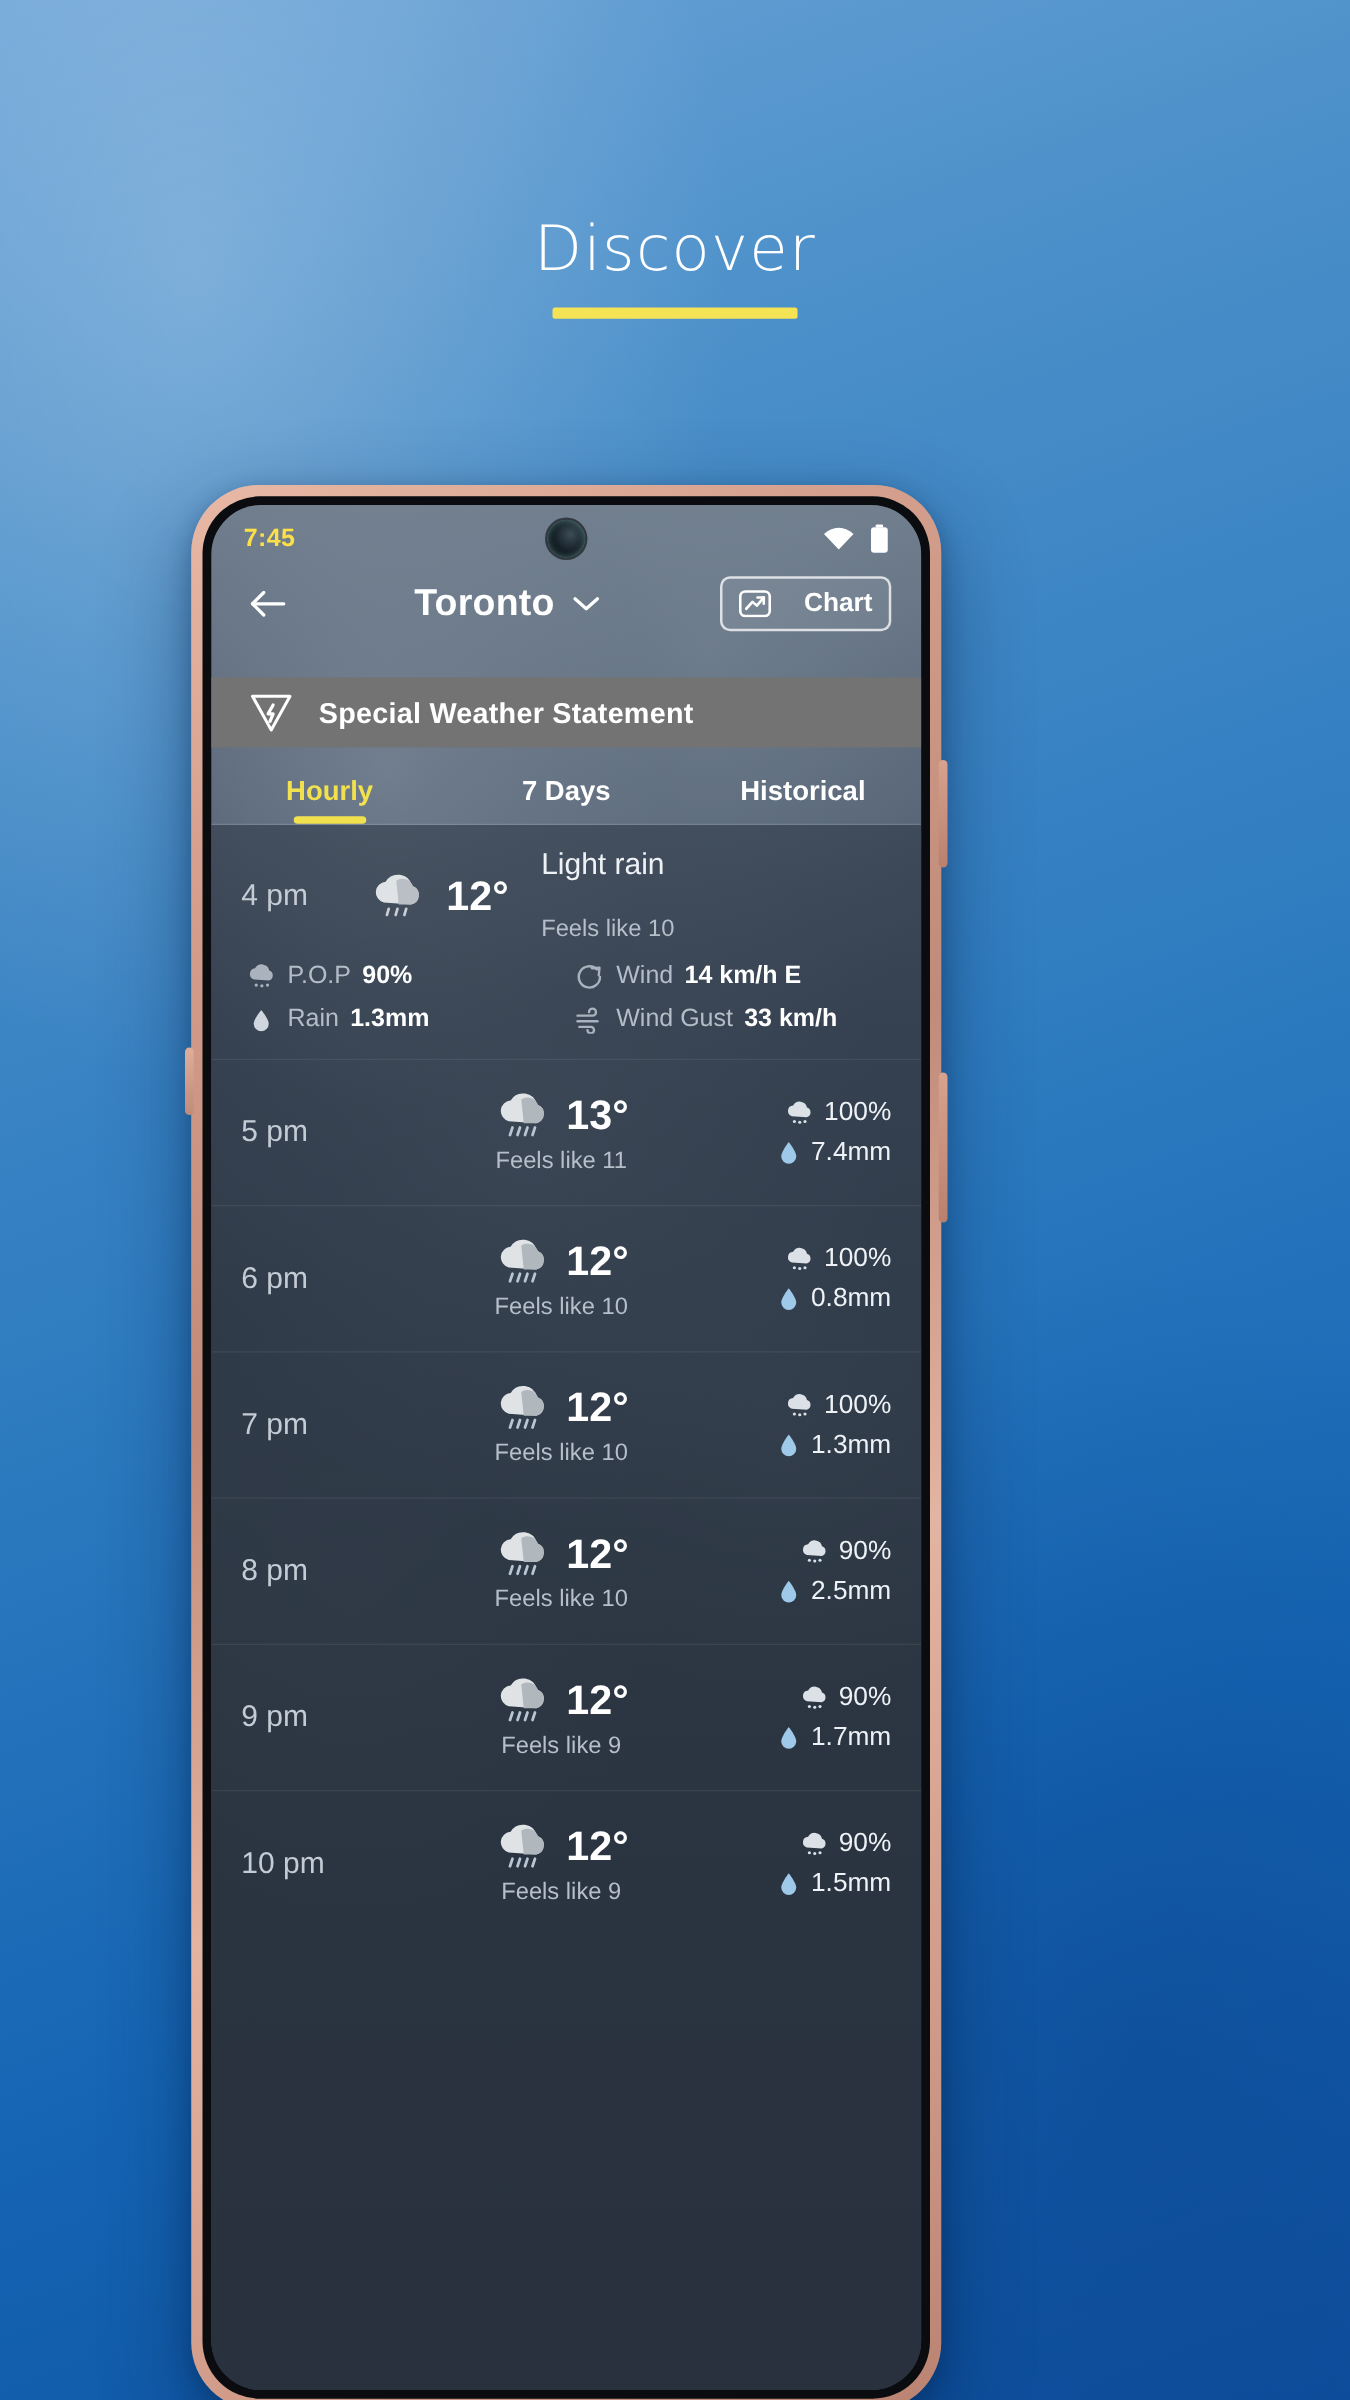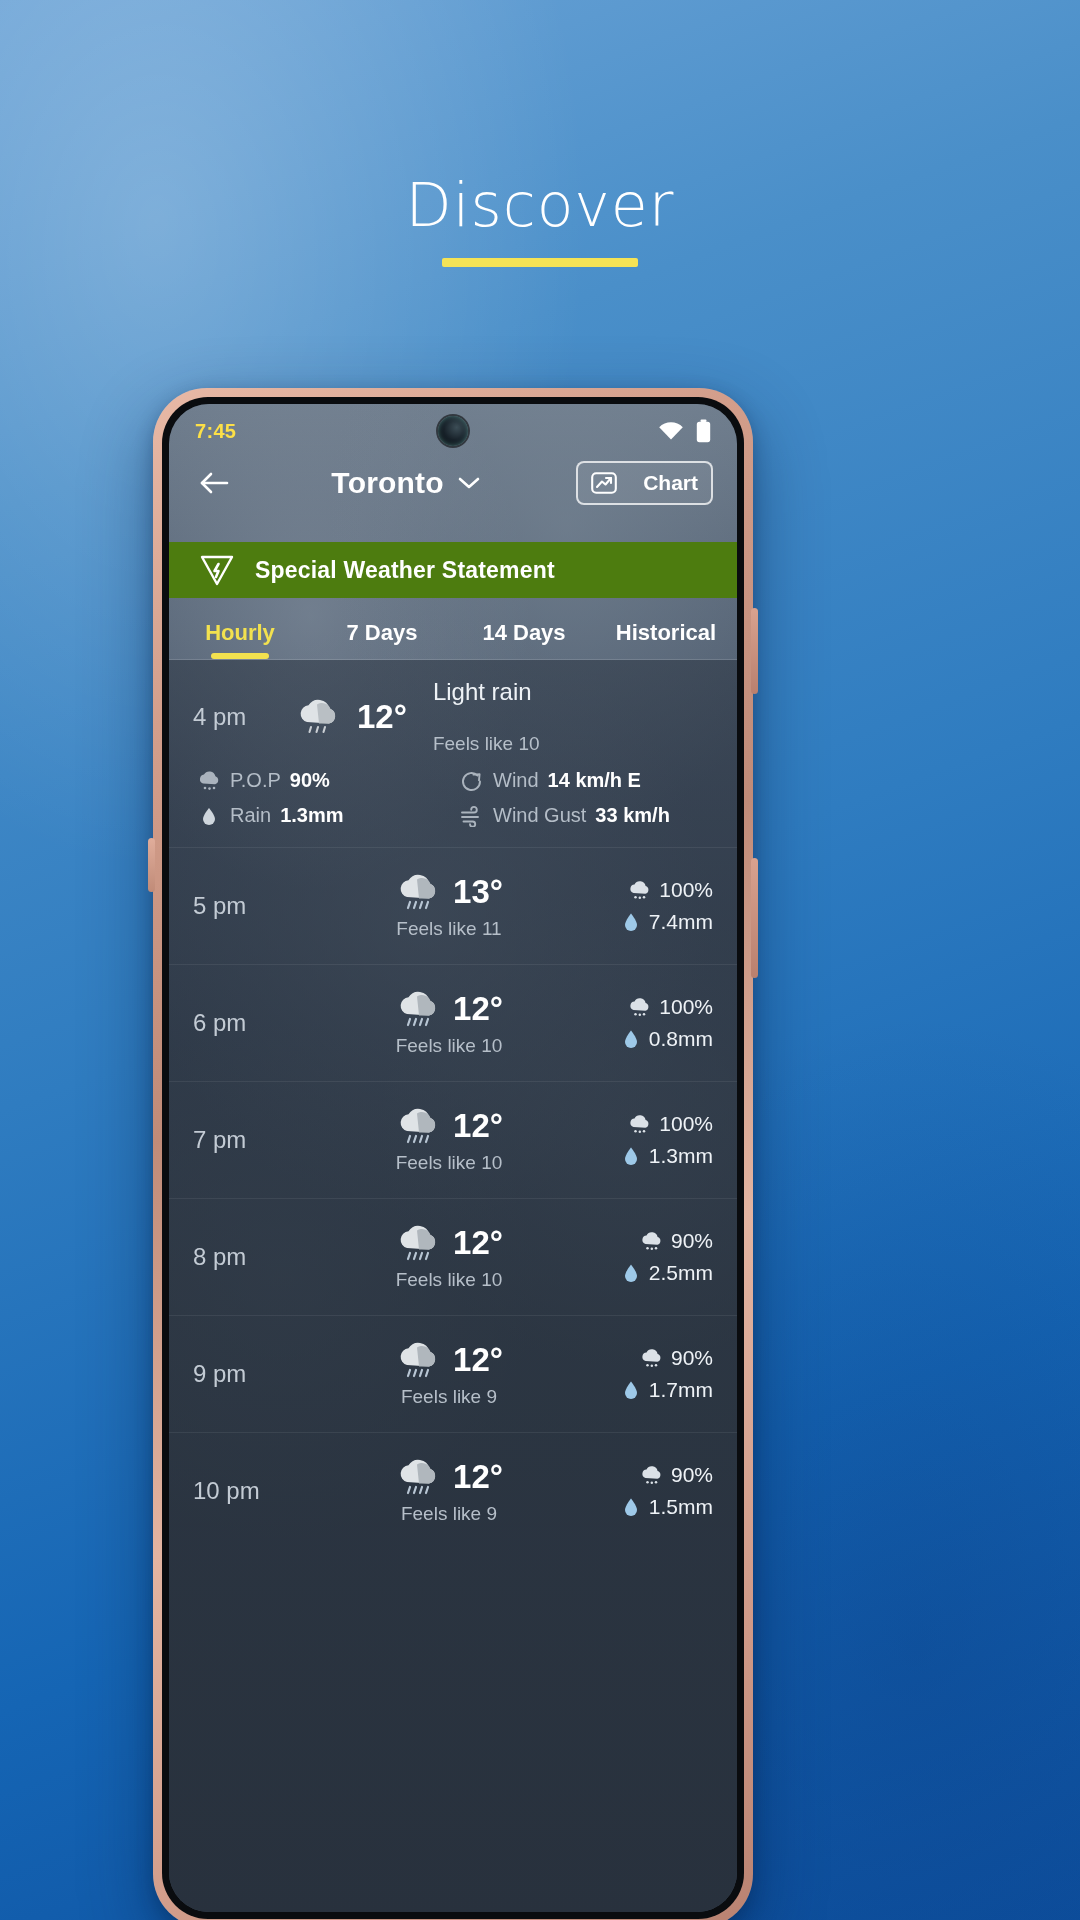--- a/index.html
+++ b/index.html
@@ -16,21 +16,21 @@
   }
   .bg-glow2 {
     position:absolute; right:-15%; bottom:-10%; width:75%; height:60%;
     background: radial-gradient(ellipse at 60% 60%, rgba(10,60,130,0.35), rgba(10,60,130,0) 65%);
     pointer-events:none;
   }
 
   
   .promo { position:absolute; top:170px; left:0; width:100%; text-align:center; }
   .promo-title {
-    color:#ffffff; font-size:60px; font-weight:300; letter-spacing:1px;
+    color:#ffffff; font-size:50px; font-weight:300; letter-spacing:1px;
     font-family:"DejaVu Sans", sans-serif;
   }
   .promo-underline {
     margin:18px auto 0; width:196px; height:9px; border-radius:2px;
     background:#f5e356;
   }
 
   
   .phone {
     position:absolute; left:153px; top:388px; width:600px; height:1540px;
@@ -94,21 +94,21 @@
   .chart-btn {
     display:flex; align-items:center; gap:26px;
     border:2px solid rgba(255,255,255,0.75); border-radius:8px;
     padding:8px 13px; background:rgba(255,255,255,0.07);
   }
   .chart-btn-label { color:#fff; font-size:21px; font-weight:700; }
 
   
   .alert {
     position:absolute; top:138px; left:0; width:100%; height:56px;
-    background:#4d7c0f; display:flex; align-items:center; gap:20px;
+    background:#737373; display:flex; align-items:center; gap:20px;
     padding:0 30px; z-index:5;
   }
   .alert-text { color:#ffffff; font-size:23px; font-weight:600; letter-spacing:0.2px; }
 
   
   .tabs {
     position:absolute; top:194px; left:0; width:100%; height:62px;
     display:flex; align-items:stretch; z-index:5;
     border-bottom:1px solid rgba(255,255,255,0.14);
   }
@@ -243,23 +243,20 @@
 
       <div class="tabs">
         <div class="tab active">
           <span class="tab-label">Hourly</span>
           <span class="tab-ind"></span>
         </div>
         <div class="tab">
           <span class="tab-label">7 Days</span>
         </div>
         <div class="tab">
-          <span class="tab-label">14 Days</span>
-        </div>
-        <div class="tab">
           <span class="tab-label">Historical</span>
         </div>
       </div>
 
       <div class="list">
 
         <div class="row row-expanded">
           <div class="exp-top">
             <span class="exp-time">4 pm</span>
             <span class="icon">

